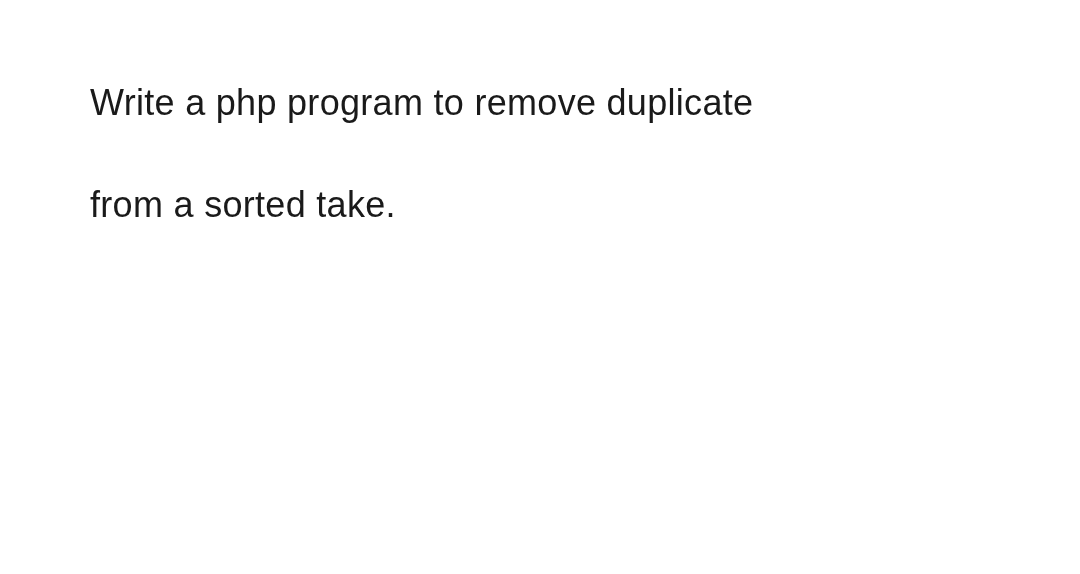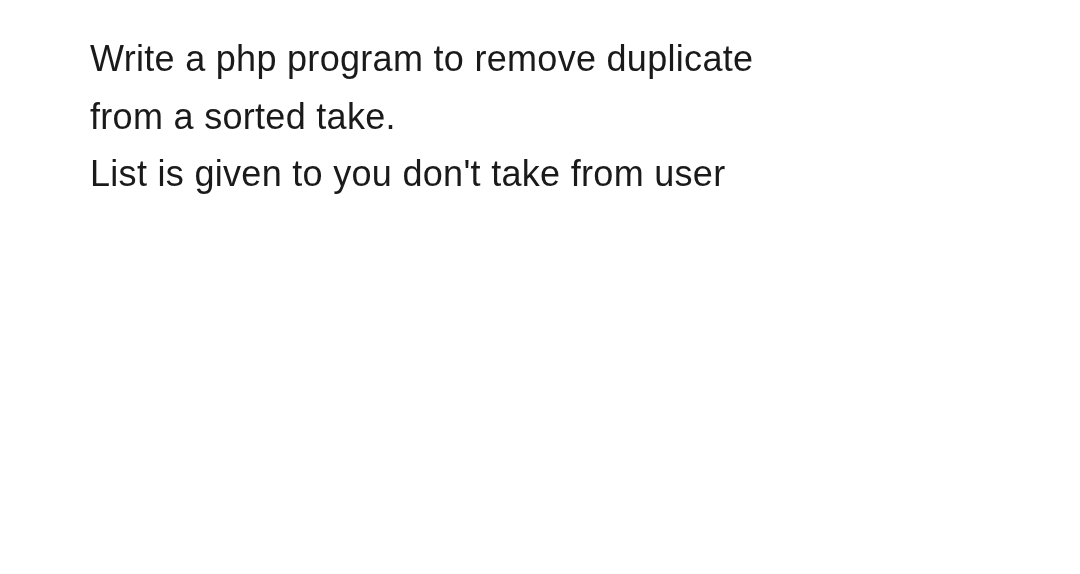--- a/index.html
+++ b/index.html
@@ -16,22 +16,22 @@
     }
     .text-content {
       color: #1a1a1a;
       font-size: 36px;
       line-height: 1.6;
       font-weight: 400;
       letter-spacing: 0.3px;
     }
     .line {
       display: block;
+      margin-top: 44px;
     }
   </style>
 </head>
 <body>
 
 <div class="text-content">
   <span class="line">Write a php program to remove duplicate</span>
   <span class="line">from a sorted take.</span>
-  <span class="line">List is given to you don't take from user</span>
 </div>
 
 </body></html>

